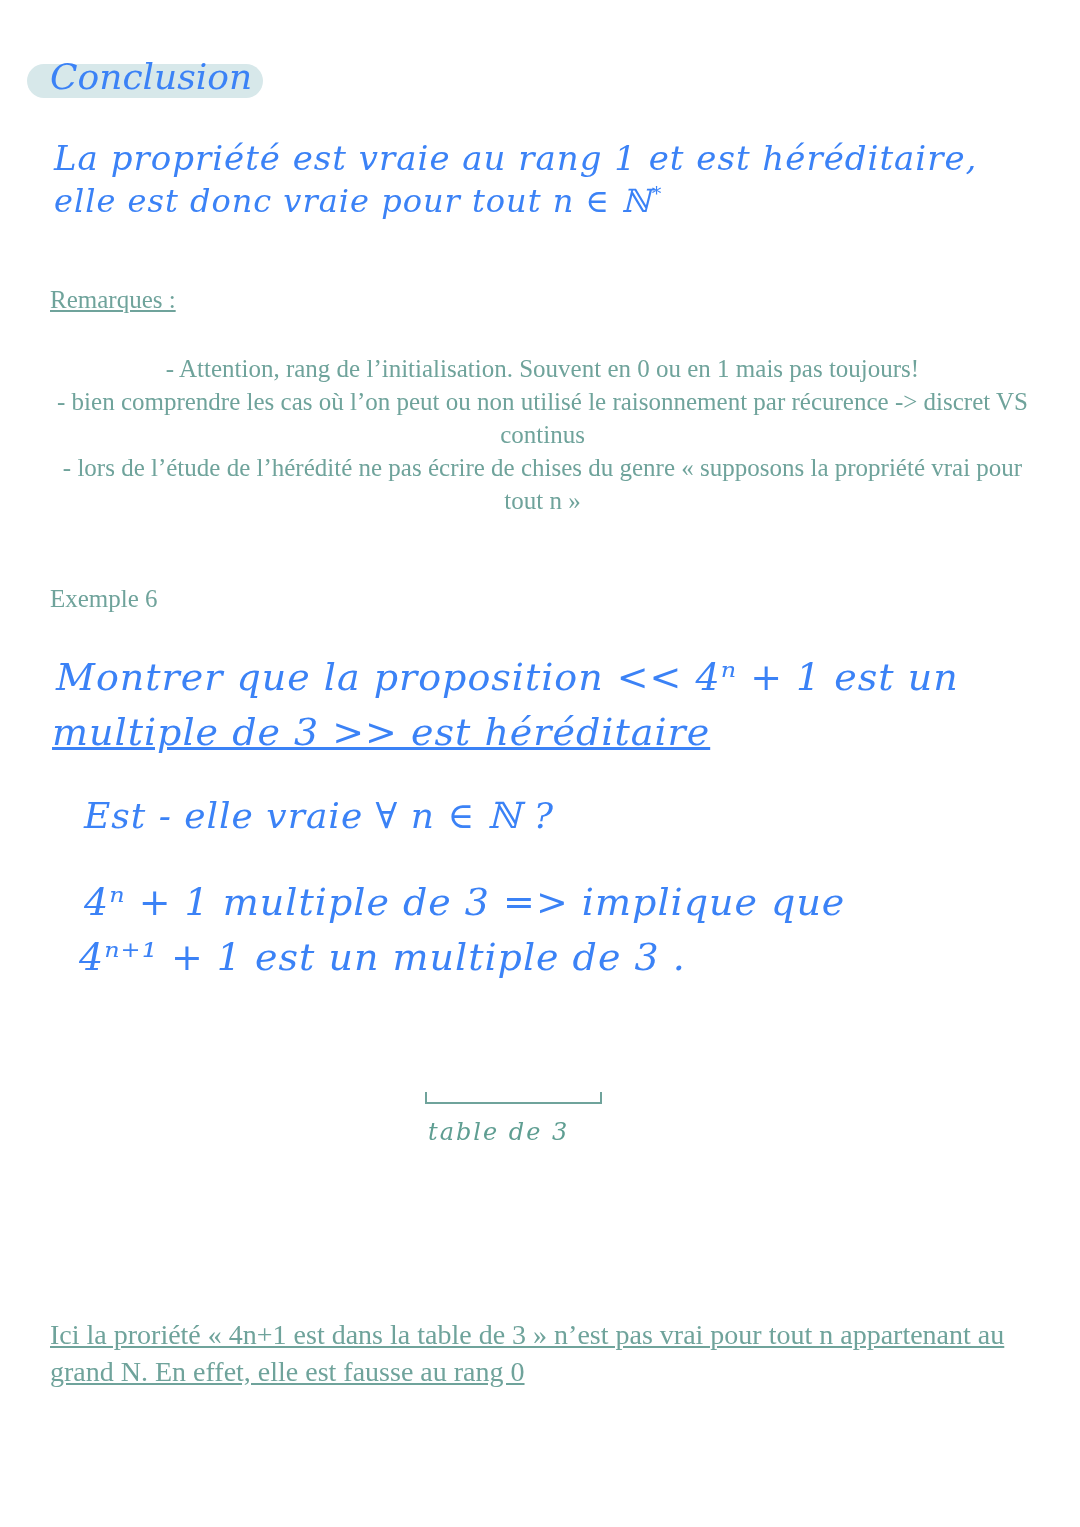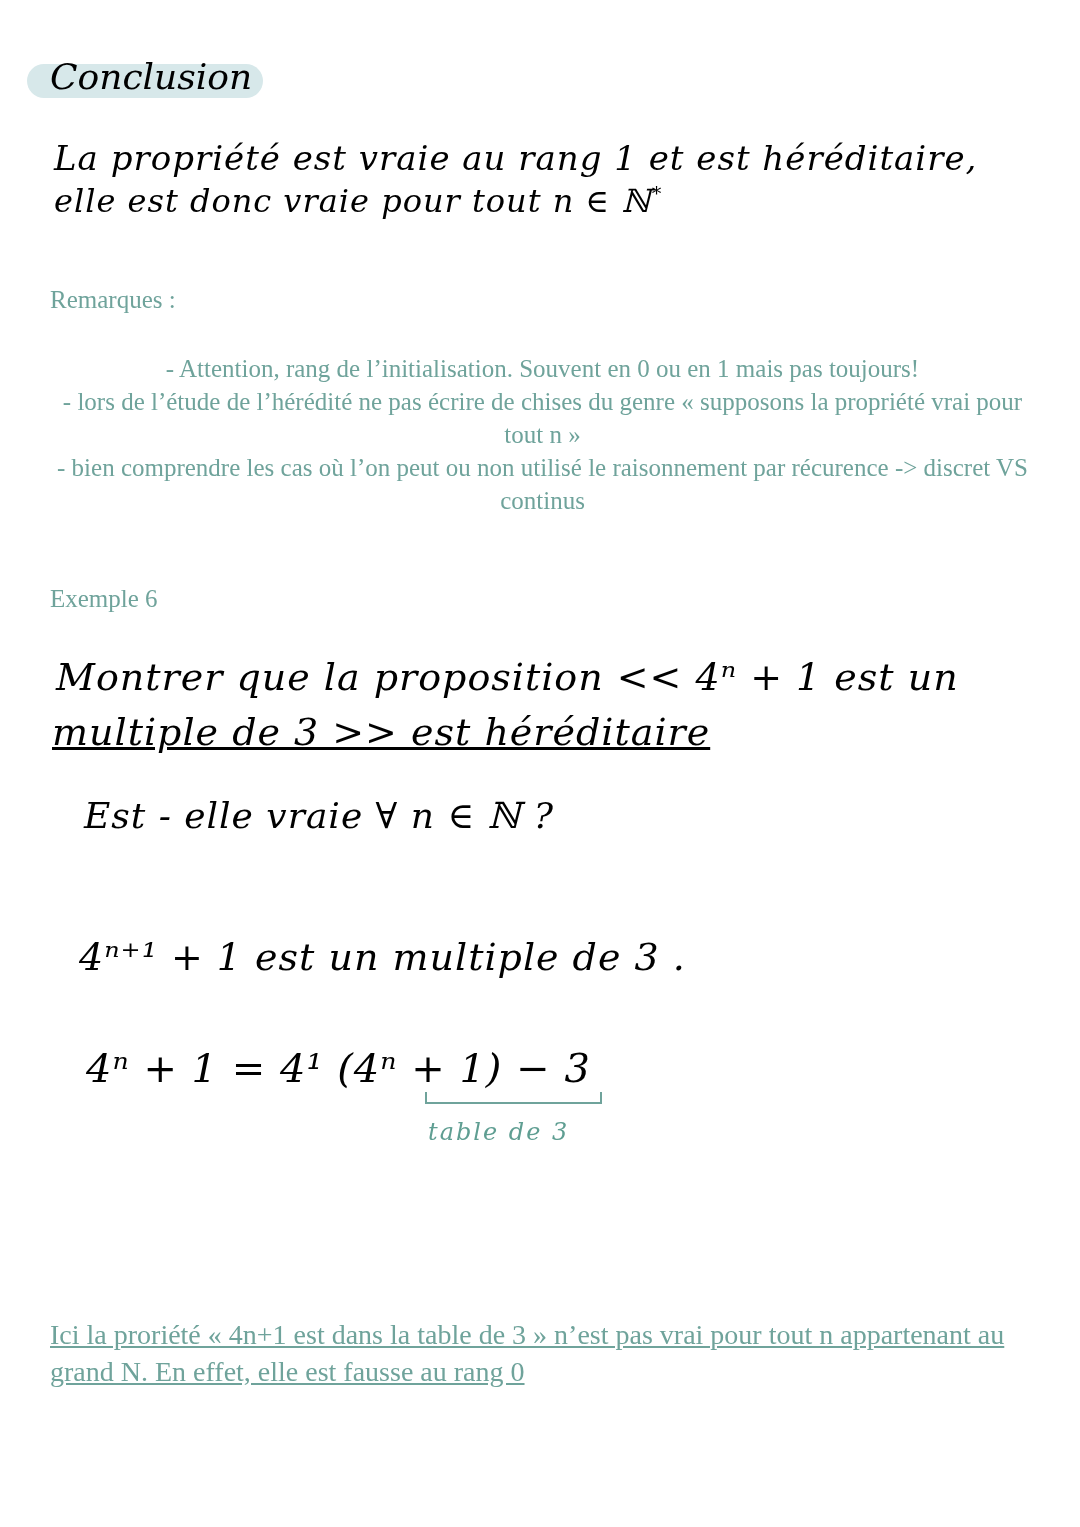--- a/index.html
+++ b/index.html
@@ -1,21 +1,21 @@
 <!DOCTYPE html>
 <html><head>
   <meta charset="utf-8">
   <style>
     html, body { margin: 0; padding: 0; background: #ffffff; }
     body { width: 1080px; height: 1527px; position: relative; overflow: hidden; }
     .page { position: absolute; inset: 0; }
     .hand {
       font-family: "DejaVu Serif", serif;
       font-style: italic;
-      color: #000000;
+      color: #3b82f6;
       position: absolute;
       white-space: nowrap;
       letter-spacing: 1px;
     }
     .typed {
       font-family: "Liberation Serif", serif;
       color: #6fa39b;
       position: absolute;
     }
     .pill {
@@ -26,21 +26,21 @@
       border-radius: 17px;
     }
     .title-hand {
       left: 50px; top: 56px;
       font-size: 36px;
       letter-spacing: 0;
     }
     .concl-l1 { left: 54px; top: 138px; font-size: 34px; }
     .concl-l2 { left: 54px; top: 182px; font-size: 32px; }
     .sup { font-size: 0.6em; vertical-align: super; }
-    .remark-title { left: 50px; top: 286px; font-size: 25px; }
+    .remark-title { left: 50px; top: 286px; font-size: 25px; text-decoration: underline; }
     .remark-list { left: 50px; top: 352px; width: 985px; font-size: 25px; line-height: 33px; }
     .remark-list div { margin: 0; text-align: center; }
     .ex-title { left: 50px; top: 585px; font-size: 25px; }
     .ex-l1 { left: 56px; top: 655px; font-size: 38px; }
     .ex-l2 { left: 52px; top: 710px; font-size: 38px; text-decoration: underline; }
     .ex-l3 { left: 84px; top: 795px; font-size: 36px; }
     .ex-l4 { left: 84px; top: 880px; font-size: 38px; }
     .ex-l5 { left: 79px; top: 935px; font-size: 38px; }
     .ex-l6 { left: 86px; top: 1045px; font-size: 40px; }
     .brace {
@@ -70,29 +70,29 @@
   <div class="hand title-hand">Conclusion</div>
 
   <div class="hand concl-l1">La propriété est vraie au rang 1 et est héréditaire,</div>
   <div class="hand concl-l2">
     <span>elle est donc vraie pour tout n ∈ ℕ</span><span class="sup">*</span>
   </div>
 
   <div class="typed remark-title">Remarques :</div>
   <div class="typed remark-list">
     <div>- Attention, rang de l’initialisation. Souvent en 0 ou en 1 mais pas toujours!</div>
+    <div>- bien comprendre les cas où l’on peut ou non utilisé le raisonnement par récurence -&gt; discret VS continus</div>
     <div>- lors de l’étude de l’hérédité ne pas écrire de chises du genre « supposons la propriété vrai pour tout n »</div>
-    <div>- bien comprendre les cas où l’on peut ou non utilisé le raisonnement par récurence -&gt; discret VS continus</div>
   </div>
 
   <div class="typed ex-title">Exemple 6</div>
 
   <div class="hand ex-l1">Montrer que la proposition &lt;&lt; 4ⁿ + 1 est un</div>
   <div class="hand ex-l2">multiple de 3 &gt;&gt; est héréditaire</div>
   <div class="hand ex-l3">Est - elle vraie ∀ n ∈ ℕ ?</div>
+  <div class="hand ex-l4">4ⁿ + 1  multiple de 3 =&gt; implique que</div>
   <div class="hand ex-l5">4ⁿ⁺¹ + 1 est un multiple de 3 .</div>
-  <div class="hand ex-l6">4ⁿ + 1  =  4¹ (4ⁿ + 1) − 3</div>
 
   <div class="brace"></div>
   <div class="brace-label">table de 3</div>
 
   <div class="typed final">Ici la proriété « 4n+1 est dans la table de 3 » n’est pas vrai pour tout n appartenant au grand N. En effet, elle est fausse au rang 0</div>
 </div>
 
 </body></html>

